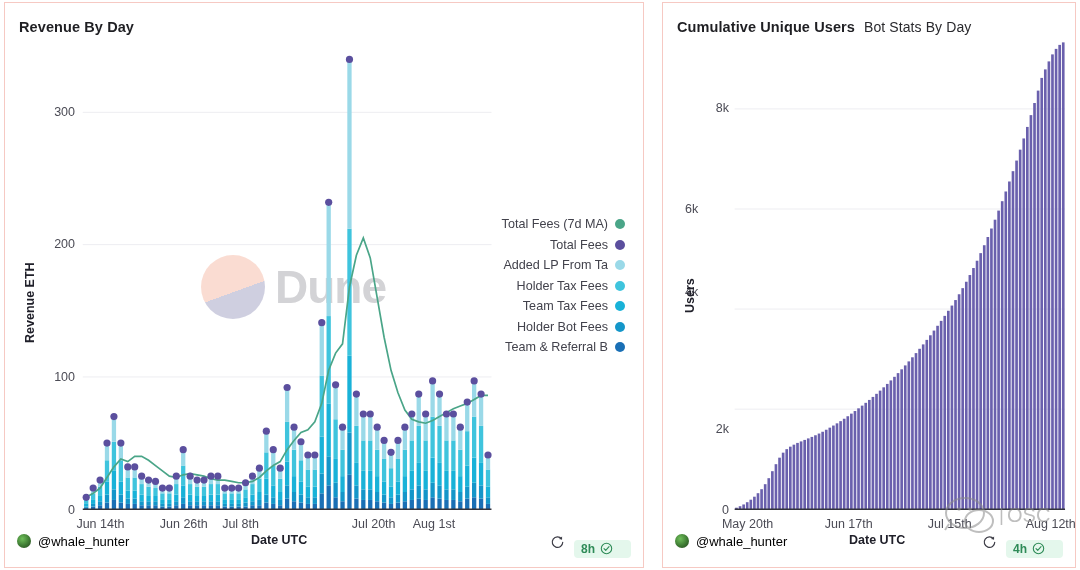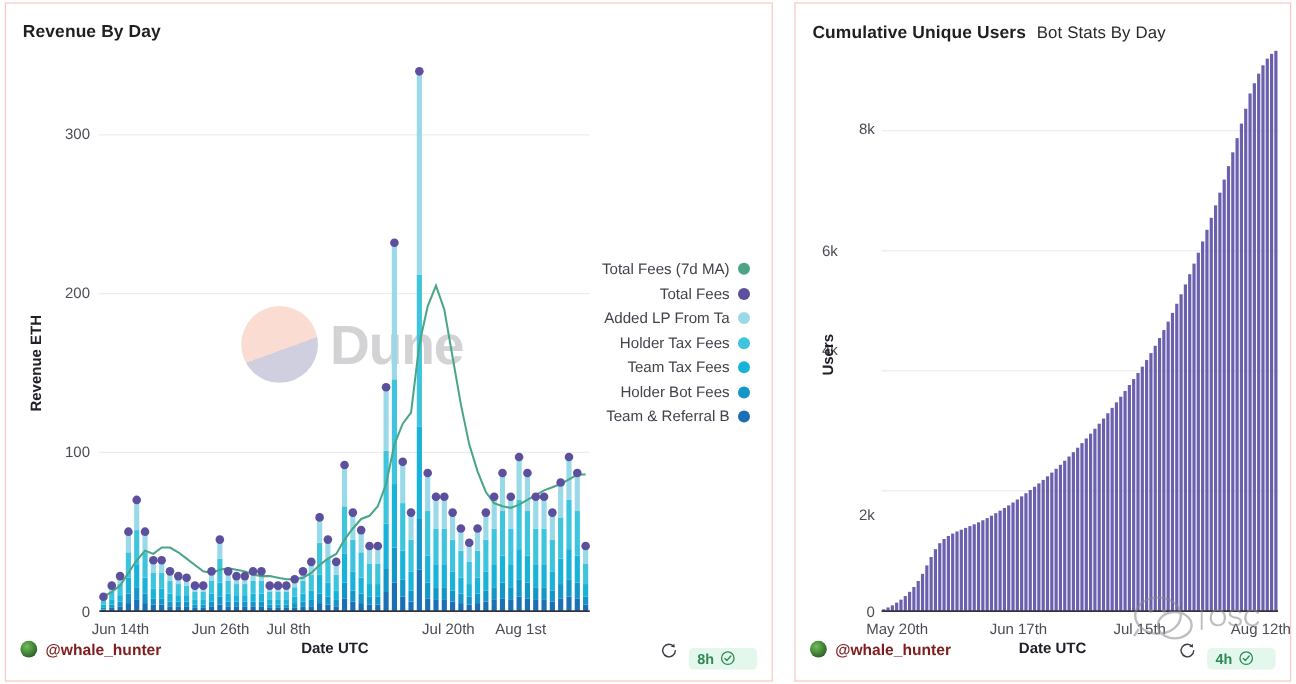--- a/index.html
+++ b/index.html
@@ -91,21 +91,21 @@
   .footer{
     position:absolute;left:12px;right:12px;bottom:9px;
     display:flex;align-items:center;justify-content:space-between;
   }
   .user{display:flex;align-items:center;gap:7px;}
   .avatar{
     width:14px;height:14px;border-radius:50%;
     background:radial-gradient(circle at 38% 34%,#6fbf5a 0%,#3e7a33 55%,#23421c 100%);
     flex:0 0 auto;
   }
-  .username{font-size:13px;color:#7f1d1d;font-weight:bold;}
+  .username{font-size:13px;color:#000000;}
   .foot-right{display:flex;align-items:center;gap:9px;}
   .refresh-icon{width:15px;height:15px;display:block;}
   .freshness{
     display:flex;align-items:flex-start;gap:5px;
     background:#e4f7ec;border-radius:4px;
     padding:2px 18px 2px 7px;
     margin-top:16px;
   }
   .freshness-text{font-size:12px;color:#2e8b57;font-weight:bold;}
   .check-icon{width:13px;height:13px;display:block;}

